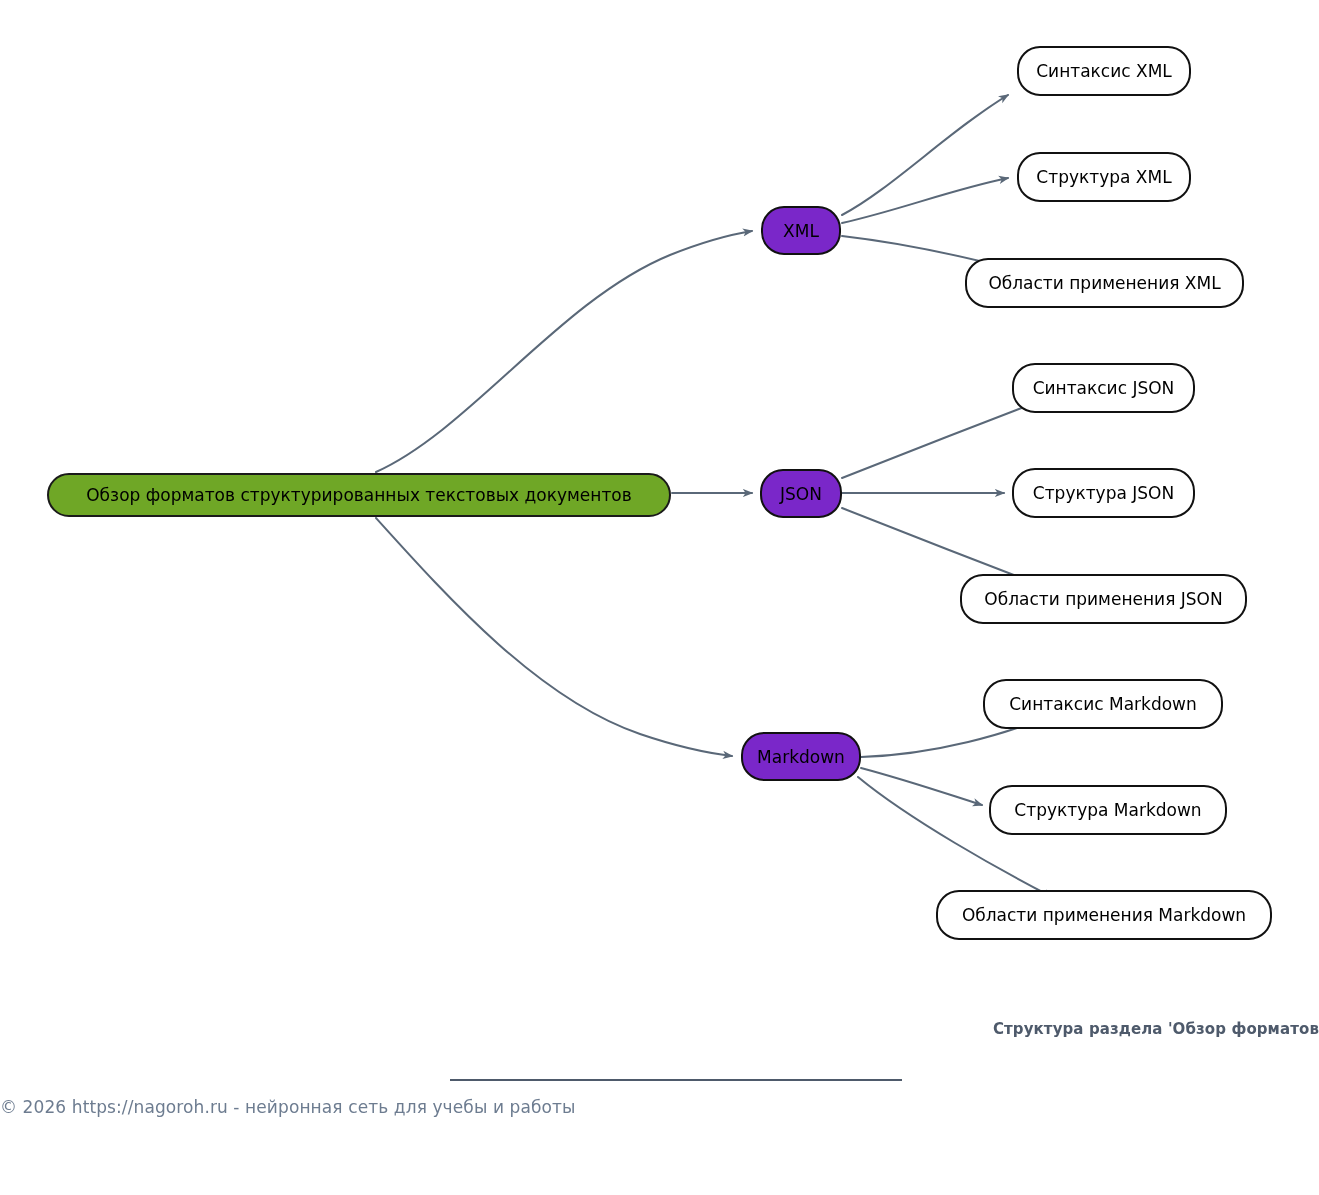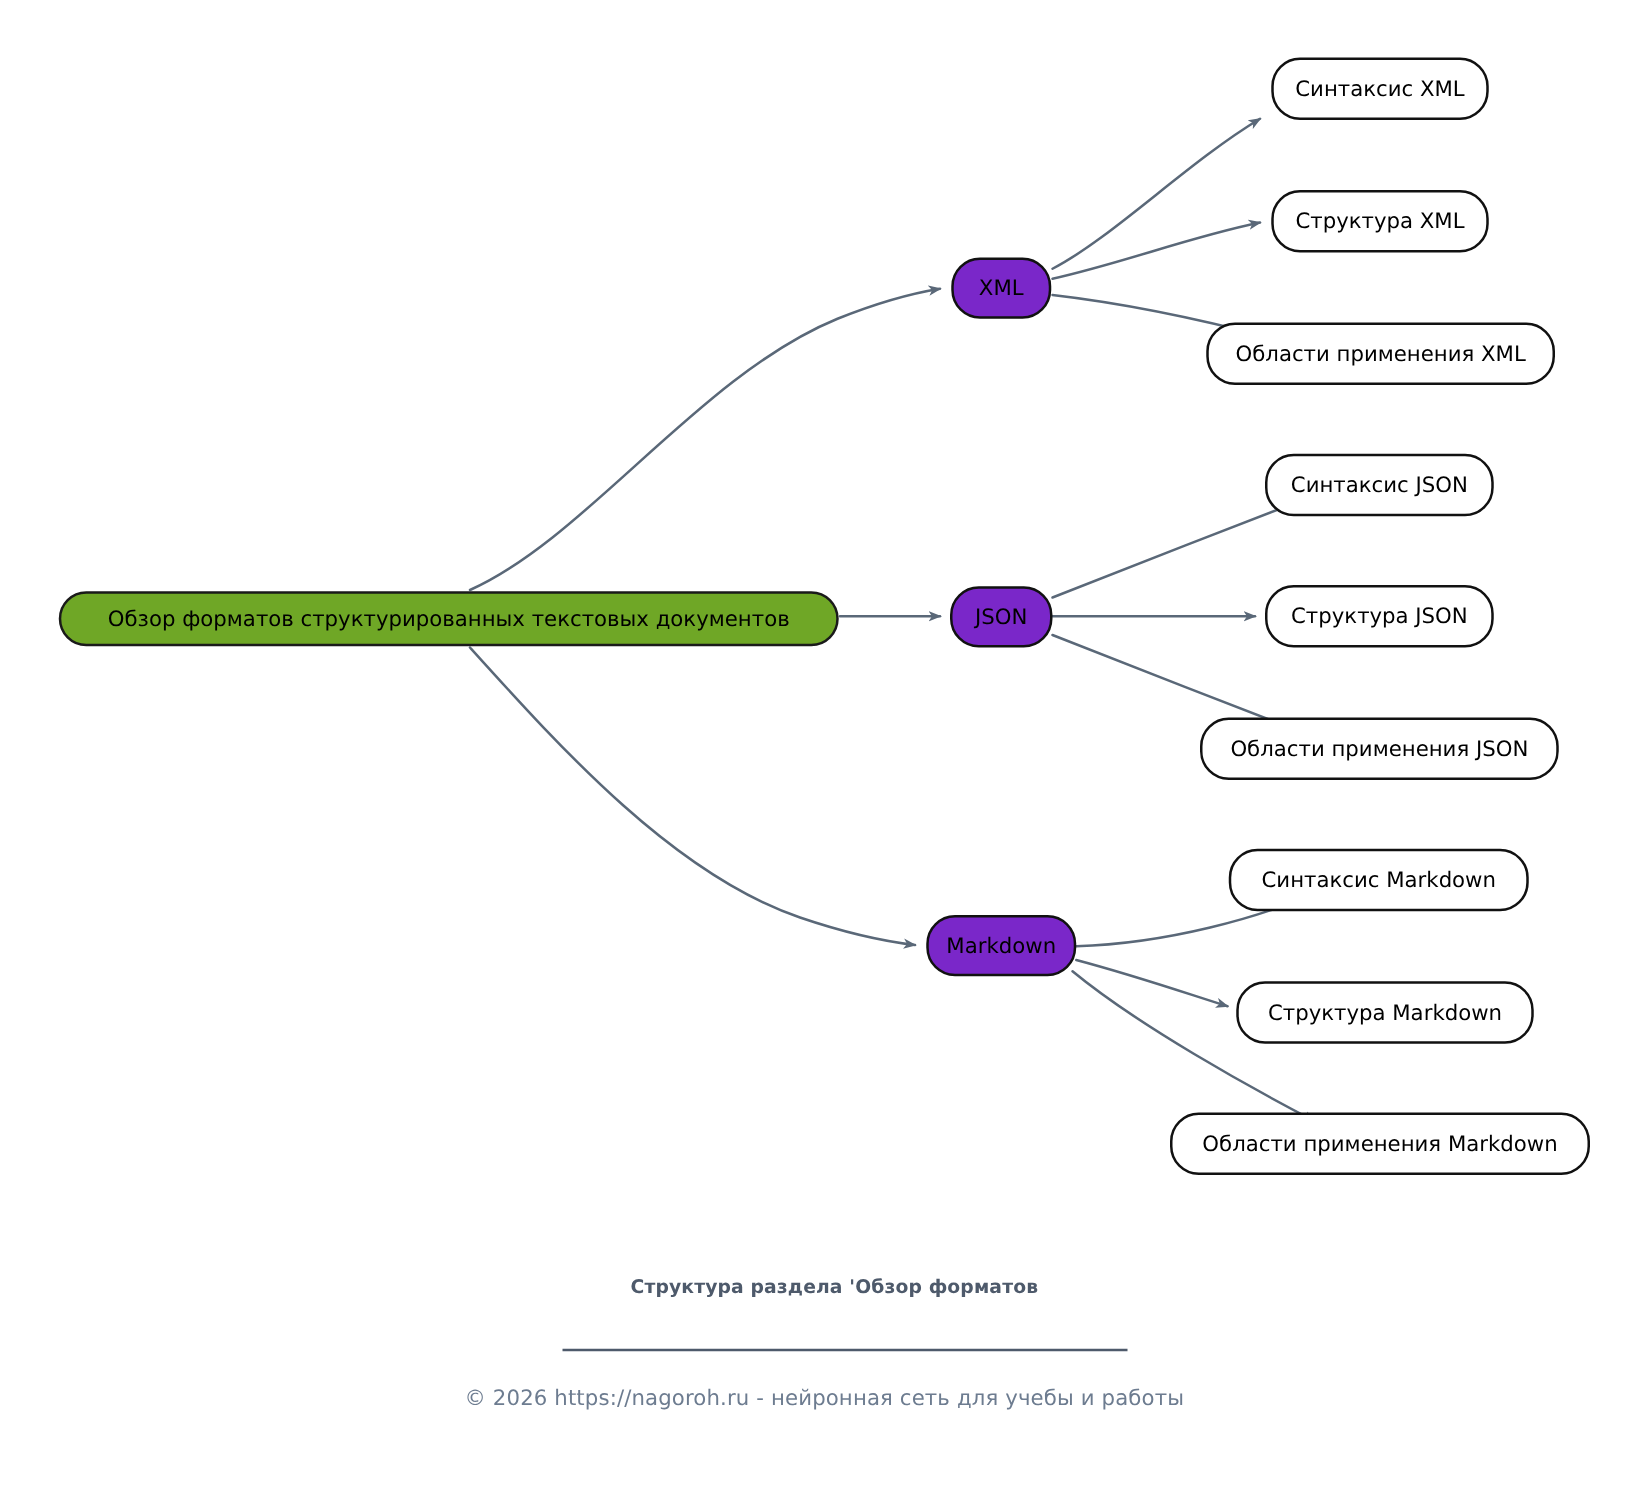--- a/index.html
+++ b/index.html
@@ -62,47 +62,46 @@
     font-size: 17px;
   }
   .node-label-branch {
     font-size: 17px;
   }
   .footer-title {
     position: absolute;
     left: 16px;
     right: 0;
     top: 1020px;
-    text-align: center;
+    text-align: right;
     font-family: "DejaVu Sans", "Liberation Sans", sans-serif;
     font-size: 15px;
     font-weight: bold;
     color: #4e5a6b;
     line-height: 1.32;
     letter-spacing: 0.1px;
   }
   .footer-rule {
     position: absolute;
     left: 450px;
     width: 452px;
     top: 1079px;
     height: 2px;
     background: #4e5a6b;
   }
   .footer-copyright {
     position: absolute;
     left: 0;
     right: 0;
     top: 1097px;
-    text-align: center;
+    text-align: left;
     font-family: "DejaVu Sans", "Liberation Sans", sans-serif;
     font-size: 17px;
     color: #6d7c90;
     letter-spacing: 0.1px;
-    margin-top: 12px;
   }
 </style>
 </head>
 <body>
 
 <div id="mindmap-root">
 
   <svg class="diagram" viewBox="0 0 1319 1195" xmlns="http://www.w3.org/2000/svg">
     <defs>
       <marker id="arrowhead" markerWidth="11" markerHeight="9" refX="9.2" refY="4.5" orient="auto" markerUnits="userSpaceOnUse">

